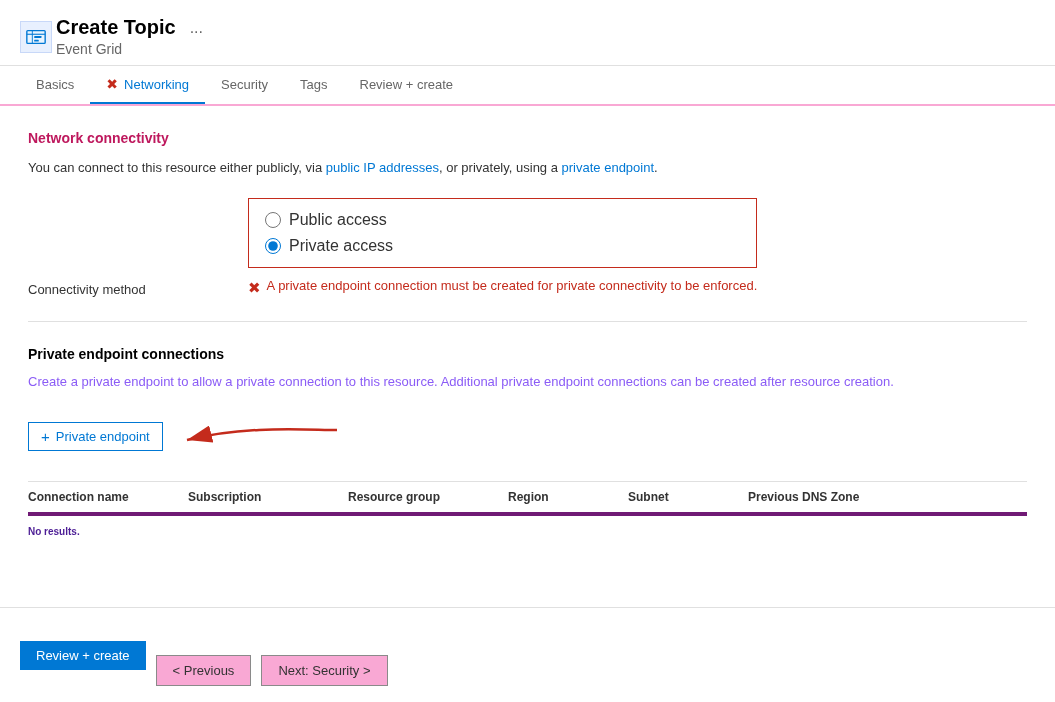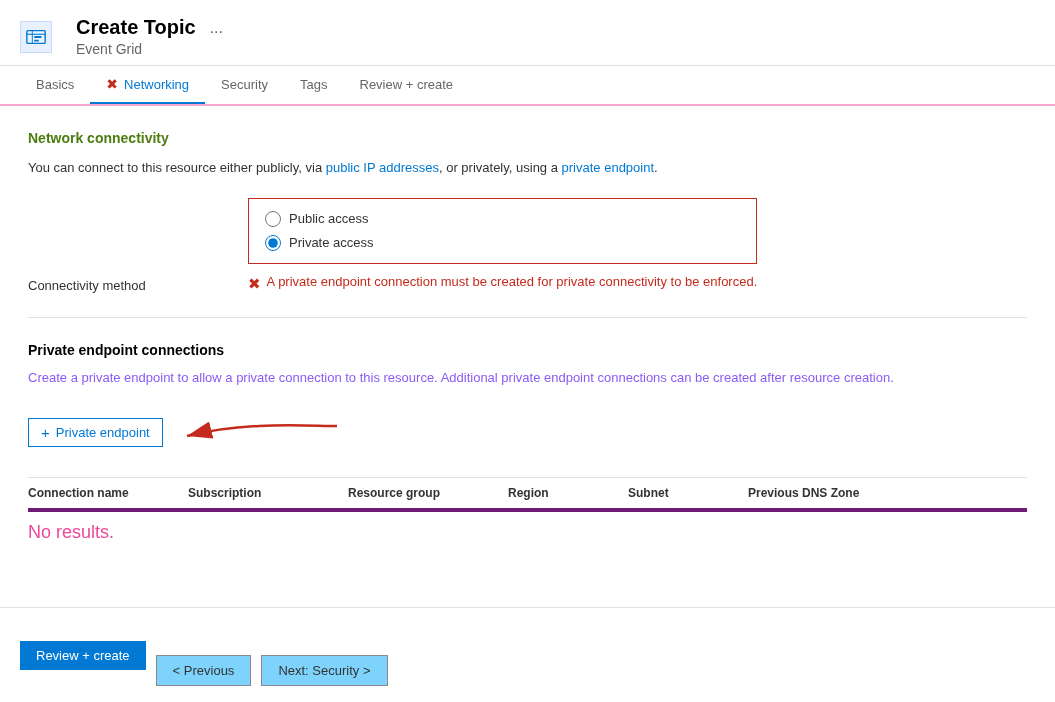--- a/index.html
+++ b/index.html
@@ -1,65 +1,65 @@
 <!DOCTYPE html>
 <html><head>
   <meta charset="utf-8">
   <style>
     * { box-sizing: border-box; margin: 0; padding: 0; }
     body { font-family: 'Segoe UI', Arial, sans-serif; font-size: 13px; color: #333; background: #fff; width: 1055px; height: 702px; overflow: hidden; display: flex; flex-direction: column; }
 
-    .header { padding: 16px 20px 8px 20px; border-bottom: 1px solid #e0e0e0; display: flex; align-items: center; gap: 24px; }
+    .header { padding: 16px 20px 8px 20px; border-bottom: 1px solid #e0e0e0; display: flex; align-items: center; gap: 4px; }
     .header-icon { width: 32px; height: 32px; background: #e8f0fe; border: 1px solid #c8d8f8; display: flex; align-items: center; justify-content: center; flex-shrink: 0; }
     .header-icon svg { width: 22px; height: 22px; }
     .header-text { display: flex; flex-direction: column; }
     .header-title { font-size: 20px; font-weight: 600; color: #000; display: flex; align-items: center; gap: 8px; }
     .header-subtitle { font-size: 14px; color: #666; margin-top: 2px; }
     .ellipsis-btn { background: none; border: none; cursor: pointer; font-size: 16px; color: #666; padding: 2px 6px; }
 
     .tabs { display: flex; gap: 0; padding: 0 20px; border-bottom: 2px solid #f9a8d4; }
     .tab { padding: 10px 16px; font-size: 13px; color: #666; cursor: pointer; border-bottom: 2px solid transparent; position: relative; display: flex; align-items: center; gap: 6px; white-space: nowrap; }
     .tab.active { color: #0078d4; border-bottom: 2px solid #0078d4; font-weight: 500; }
     .tab-error-icon { color: #c42b1c; font-size: 14px; }
 
     .content { flex: 1; padding: 24px 28px; overflow-y: auto; }
 
-    .section-title { font-size: 14px; font-weight: 600; color: #4d7c0f; margin-bottom: 12px; }
+    .section-title { font-size: 14px; font-weight: 600; color: #be185d; margin-bottom: 12px; }
     .section-desc { font-size: 13px; color: #333; margin-bottom: 20px; line-height: 1.5; }
     .section-desc a { color: #0078d4; text-decoration: none; }
 
     .form-row { display: flex; align-items: flex-end; margin-bottom: 16px; }
     .form-label { width: 220px; font-size: 13px; color: #333; padding-top: 4px; flex-shrink: 0; }
 
     .radio-group { display: flex; flex-direction: column; gap: 8px; }
     .radio-option { display: flex; align-items: center; gap: 8px; cursor: pointer; }
     .radio-option input[type="radio"] { width: 16px; height: 16px; accent-color: #0078d4; cursor: pointer; }
-    .radio-label { font-size: 13px; color: #333; }
+    .radio-label { font-size: 16px; color: #333; }
 
     .connectivity-box { border: 1.5px solid #c42b1c; padding: 12px 16px; }
 
     .error-msg { display: flex; align-items: flex-start; gap: 6px; margin-top: 10px; color: #c42b1c; font-size: 13px; }
     .error-icon { color: #c42b1c; font-size: 15px; flex-shrink: 0; margin-top: 1px; }
 
     .divider { border: none; border-top: 1px solid #e0e0e0; margin: 24px 0; }
 
     .section2-title { font-size: 14px; font-weight: 600; color: #000; margin-bottom: 10px; }
     .section2-desc { font-size: 13px; color: #8b5cf6; margin-bottom: 16px; line-height: 1.5; }
 
     .add-btn { display: inline-flex; align-items: center; gap: 6px; border: 1px solid #0078d4; color: #0078d4; background: #fff; padding: 5px 12px; font-size: 13px; cursor: pointer; position: relative; }
     .plus-icon { font-size: 15px; font-weight: 300; }
 
     .table-container { margin-top: 16px; border-top: 1px solid #e0e0e0; }
     .table-header { display: grid; grid-template-columns: 160px 160px 160px 120px 120px 1fr; padding: 8px 0; border-bottom: 4px solid #701a75; }
     .th { font-size: 12px; font-weight: 600; color: #333; }
-    .table-body { padding: 10px 0; color: #ec4899; font-size: 18px; }
+    .table-body { padding: 10px 0; color: #4c1d95; font-size: 10px; font-weight: bold; }
 
     .footer { padding: 16px 20px; border-top: 1px solid #e0e0e0; display: flex; gap: 10px; align-items: center; background: #fff; }
     .btn-primary { background: #0078d4; color: #fff; border: none; padding: 7px 16px; font-size: 13px; cursor: pointer; font-family: inherit; }
-    .btn-secondary { background: #7dd3fc; color: #333; border: 1px solid #8a8a8a; padding: 7px 16px; font-size: 13px; cursor: pointer; font-family: inherit; margin-top: 31px; }
+    .btn-secondary { background: #f9a8d4; color: #333; border: 1px solid #8a8a8a; padding: 7px 16px; font-size: 13px; cursor: pointer; font-family: inherit; margin-top: 31px; }
   </style>
 </head>
 <body>
 
 <div class="header">
   <div class="header-icon">
     <svg viewBox="0 0 24 24" fill="none" xmlns="http://www.w3.org/2000/svg">
       <rect x="2" y="5" width="20" height="14" rx="1" stroke="#0078d4" stroke-width="1.5" fill="#e8f4ff"></rect>
       <line x1="2" y1="9" x2="22" y2="9" stroke="#0078d4" stroke-width="1.2"></line>
       <line x1="8" y1="5" x2="8" y2="19" stroke="#0078d4" stroke-width="1"></line>

